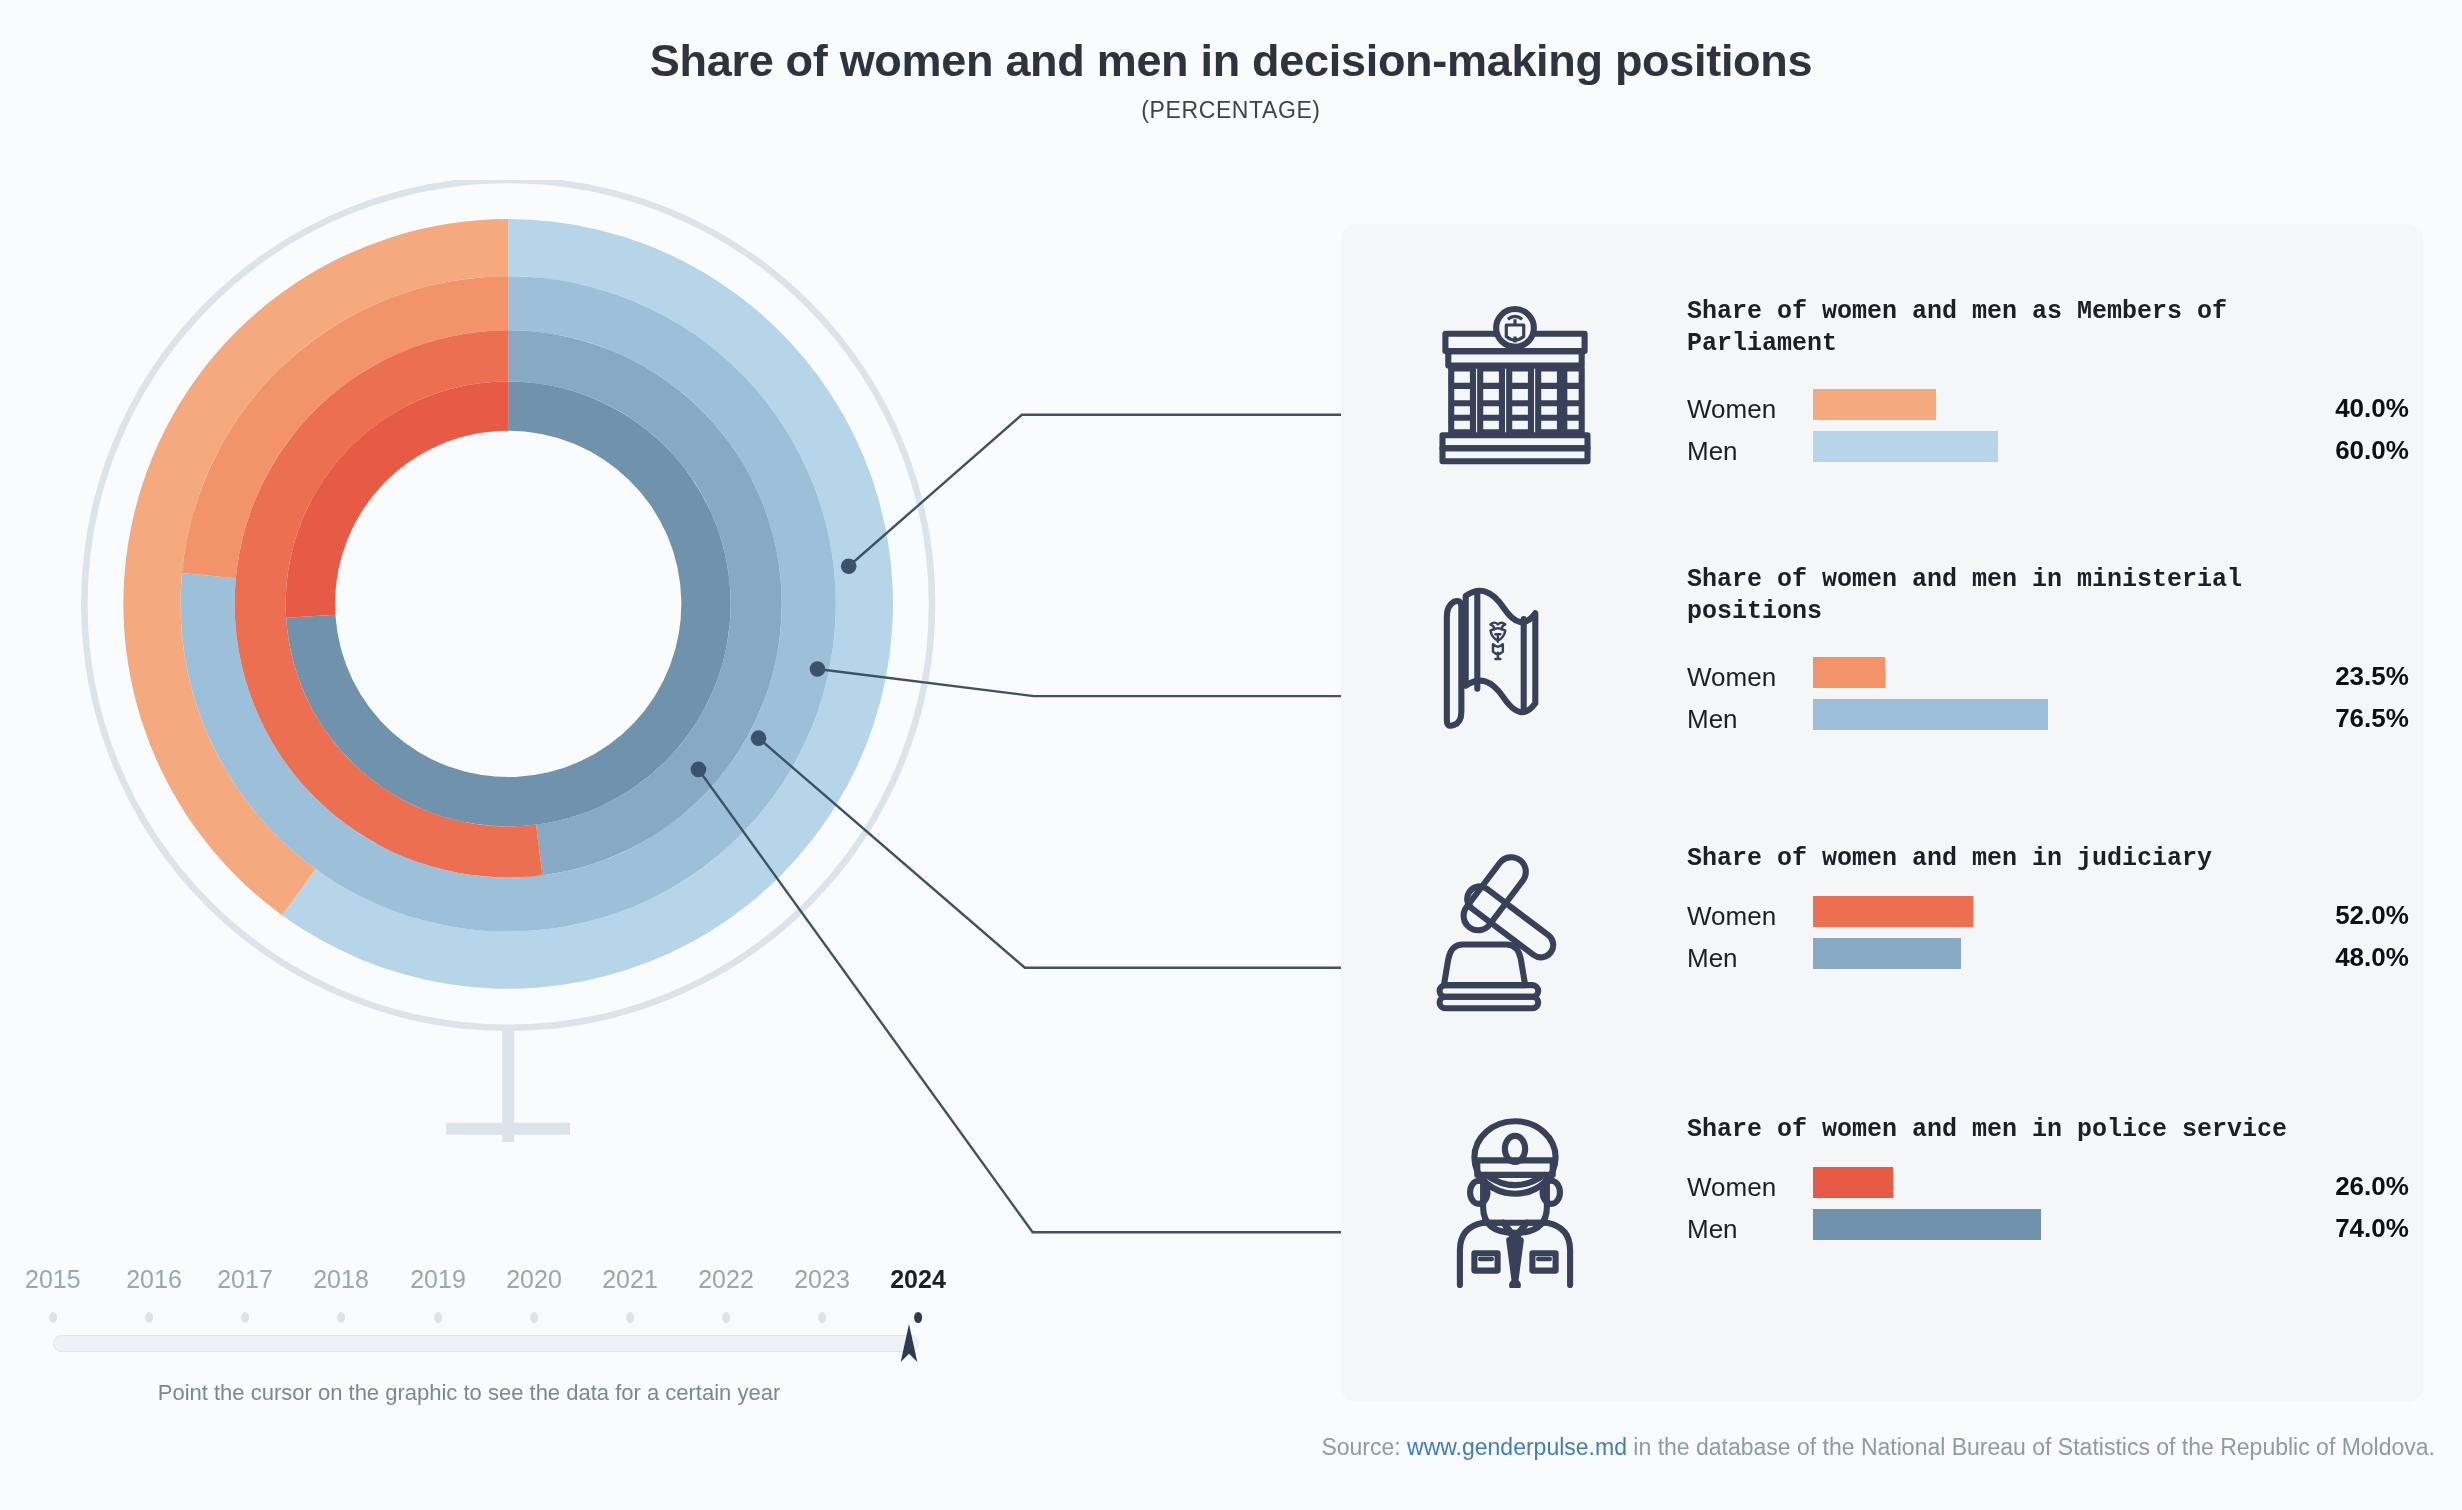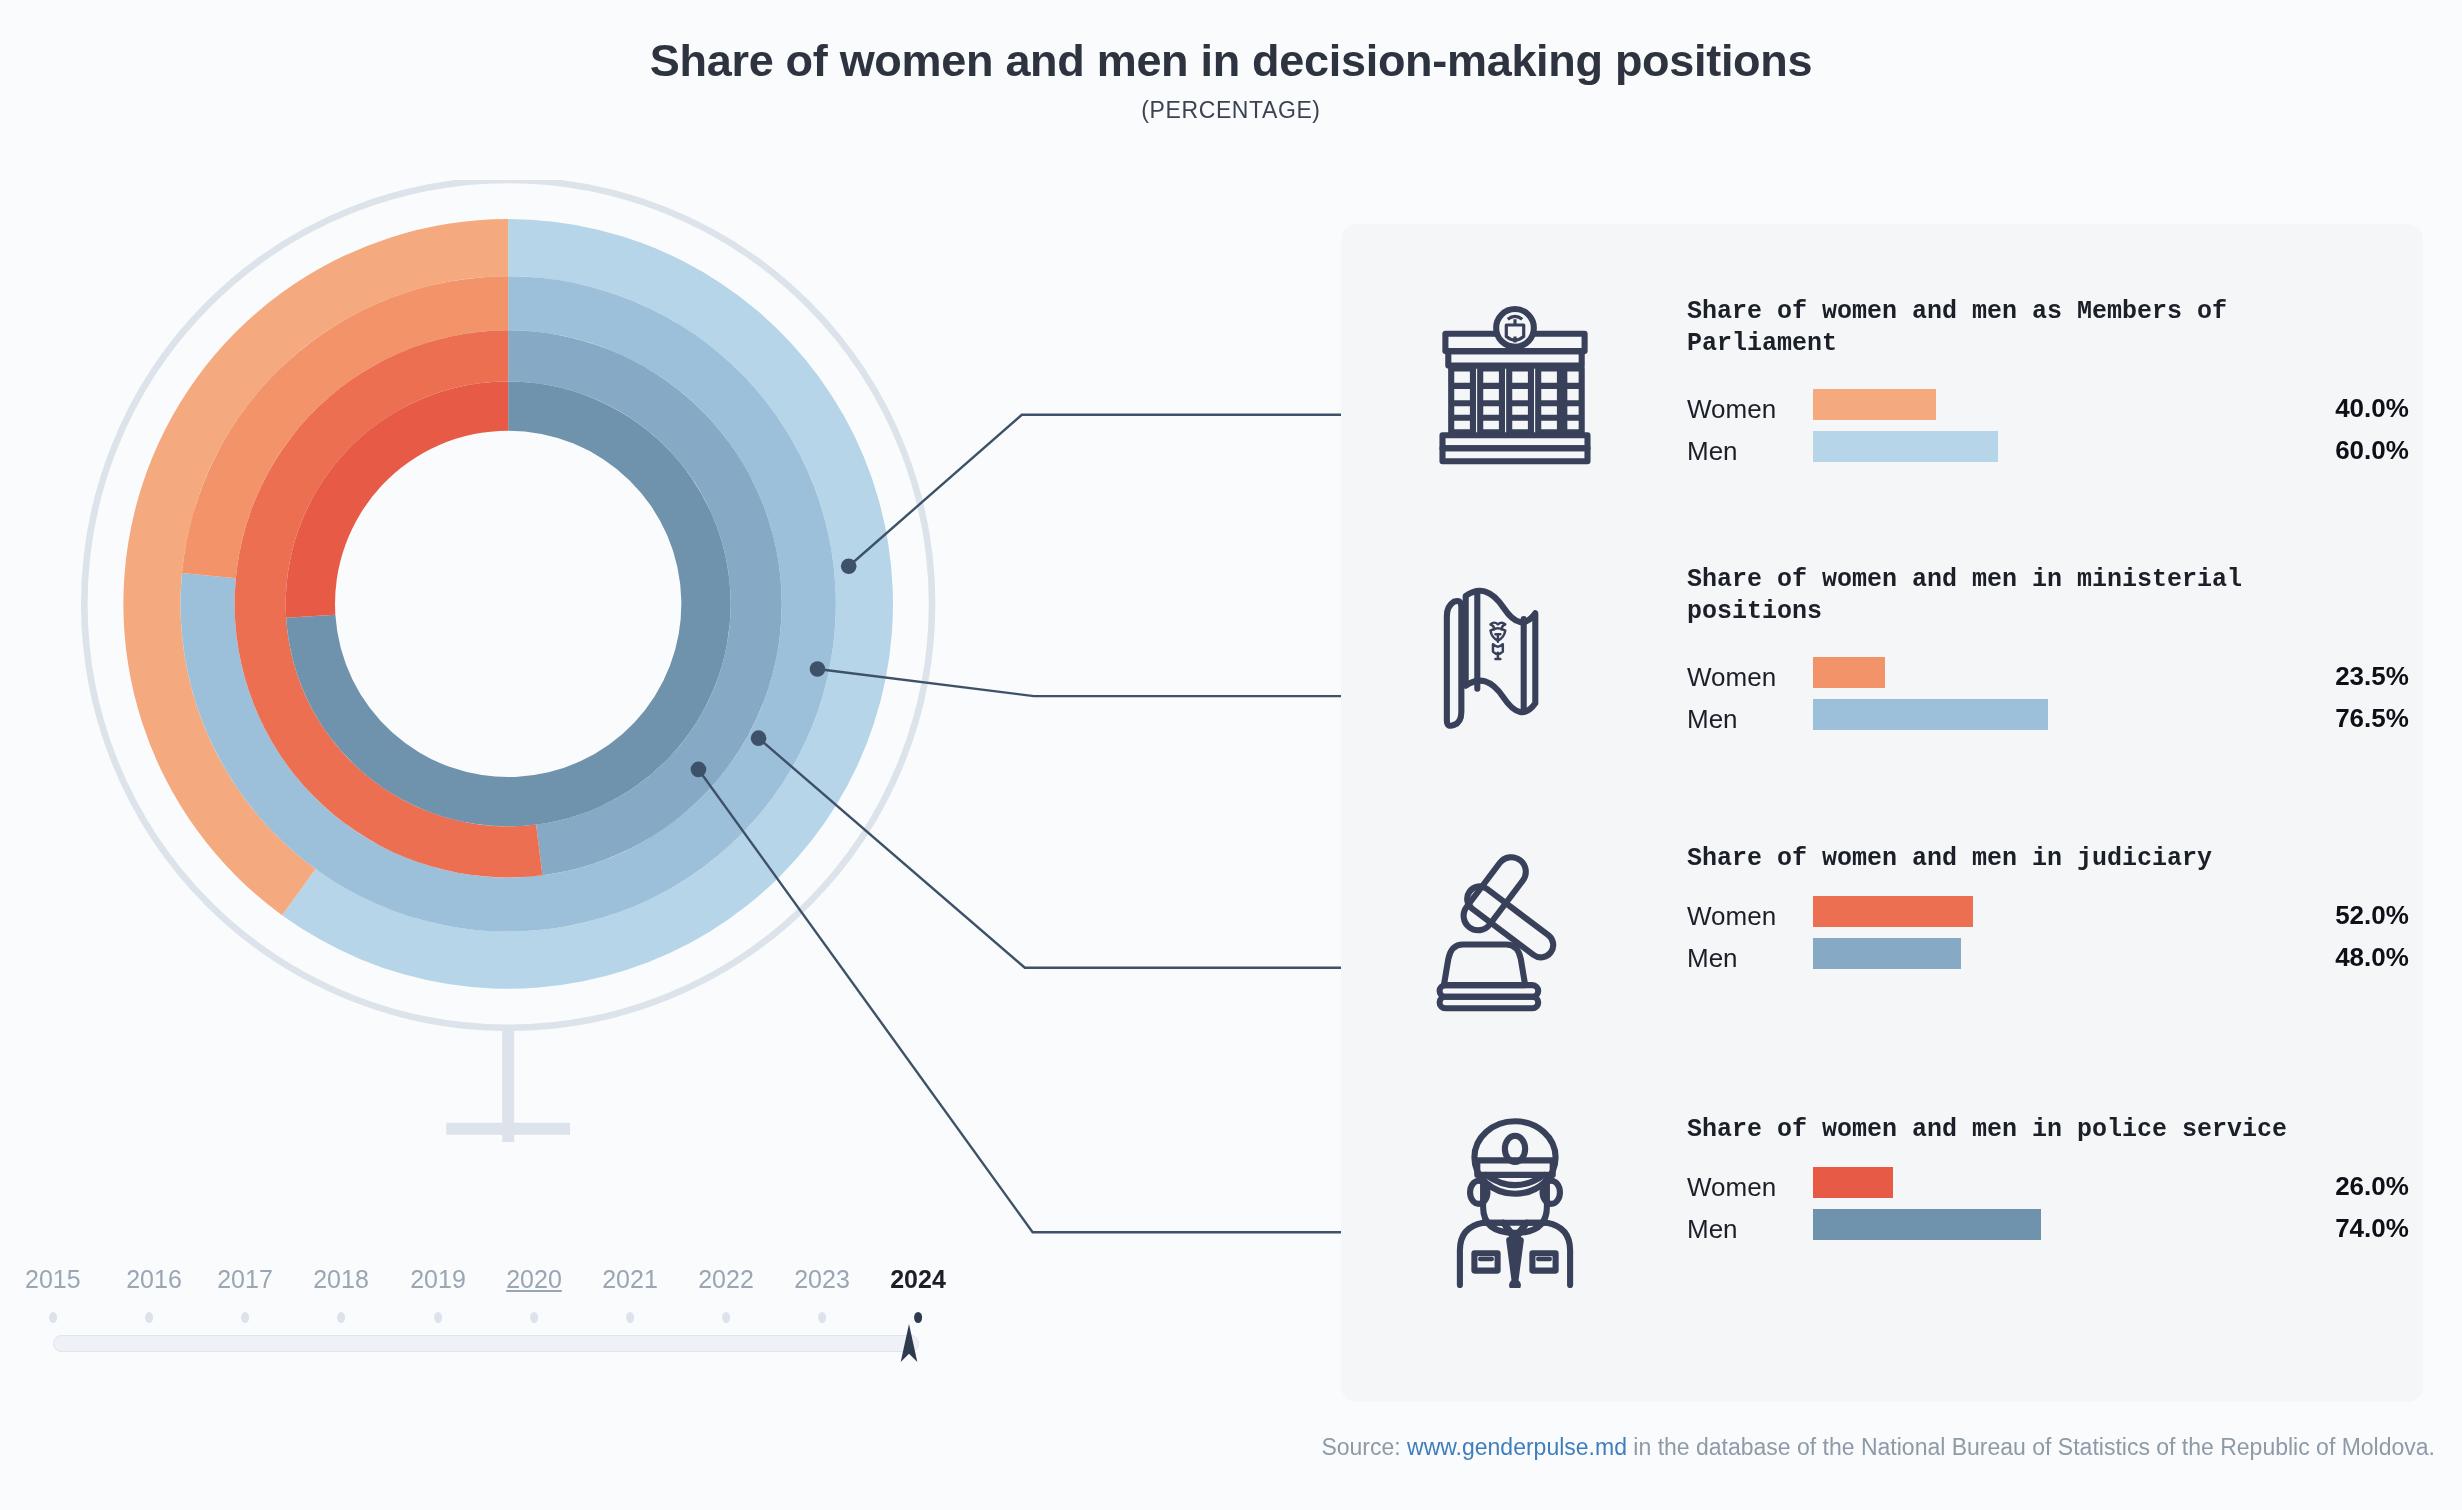--- a/index.html
+++ b/index.html
@@ -287,21 +287,21 @@
     </div>
 
   </div>
 
   <div id="years">
       <div class="year" style="left: 10.8px;">2015</div>
       <div class="year" style="left: 112px;">2016</div>
       <div class="year" style="left: 203px;">2017</div>
       <div class="year" style="left: 299px;">2018</div>
       <div class="year" style="left: 396px;">2019</div>
-      <div class="year" style="left: 492px; text-decoration: underline;">2020</div>
+      <div class="year" style="left: 492px;">2020</div>
       <div class="year" style="left: 588px;">2021</div>
       <div class="year" style="left: 684px;">2022</div>
       <div class="year" style="left: 780px;">2023</div>
       <div class="year active" style="left: 876px;">2024</div>
     </div>
   <div id="ticks">
       <div class="tick" style="left: 10.8px;"></div>
       <div class="tick" style="left: 107px;"></div>
       <div class="tick" style="left: 203px;"></div>
       <div class="tick" style="left: 299px;"></div>
@@ -311,19 +311,20 @@
       <div class="tick" style="left: 684px;"></div>
       <div class="tick" style="left: 780px;"></div>
       <div class="tick active" style="left: 876px;"></div>
     </div>
   <div id="track"></div>
   <div id="thumb">
     <svg viewBox="0 0 40 74" width="24" height="44">
       <path d="M20 0 L34 64 L20 50 L6 64 Z" fill="#2e3a4e"></path>
     </svg>
   </div>
+  <div id="hint">Point the cursor on the graphic to see the data for a certain year</div>
 
   <div id="footer">
     <span>Source: </span><span class="link">www.genderpulse.md</span><span> in the database of the National Bureau of Statistics of the Republic of Moldova.</span>
   </div>
 
 </div>
 
 
 </body></html>

